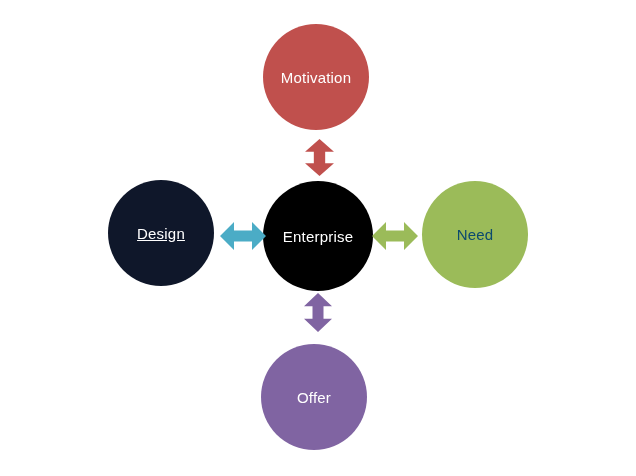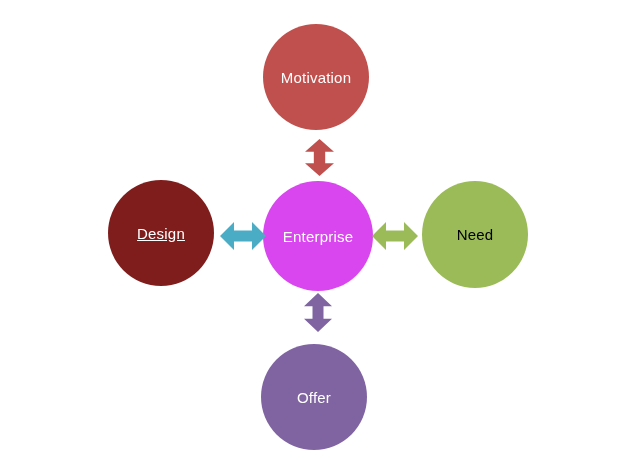--- a/index.html
+++ b/index.html
@@ -44,29 +44,29 @@
 </style>
 </head>
 <body>
 
 <div class="canvas" style="background-color: rgb(255, 255, 255);">
 
   <div class="circle node-motivation" style="background-color: rgb(192, 80, 77); color: rgb(255, 255, 255);">
     <span class="label">Motivation</span>
   </div>
 
-  <div class="circle node-design" style="background-color: #7f1d1d; color: rgb(255, 255, 255); text-decoration: underline;">
+  <div class="circle node-design" style="background-color: #0f172a; color: rgb(255, 255, 255); text-decoration: underline;">
     <span class="label">Design</span>
   </div>
 
-  <div class="circle node-enterprise" style="background-color: #d946ef; color: rgb(255, 255, 255);">
+  <div class="circle node-enterprise" style="background-color: #000000; color: rgb(255, 255, 255);">
     <span class="label">Enterprise</span>
   </div>
 
-  <div class="circle node-need" style="background-color: rgb(155, 187, 89); color: #000000;">
+  <div class="circle node-need" style="background-color: rgb(155, 187, 89); color: #0c4a6e;">
     <span class="label">Need</span>
   </div>
 
   <div class="circle node-offer" style="background-color: rgb(128, 100, 162); color: rgb(255, 255, 255);">
     <span class="label">Offer</span>
   </div>
 
   <svg class="arrow arrow-top" viewBox="0 0 30 38" preserveAspectRatio="none">
     <polygon points="15,0 29,13 20.5,13 20.5,25 29,25 15,38 1,25 9.5,25 9.5,13 1,13" fill="#c0504d"></polygon>
   </svg>

